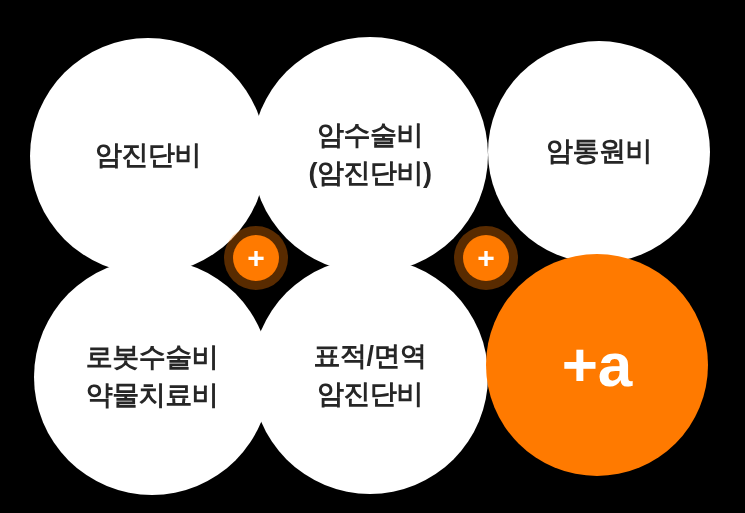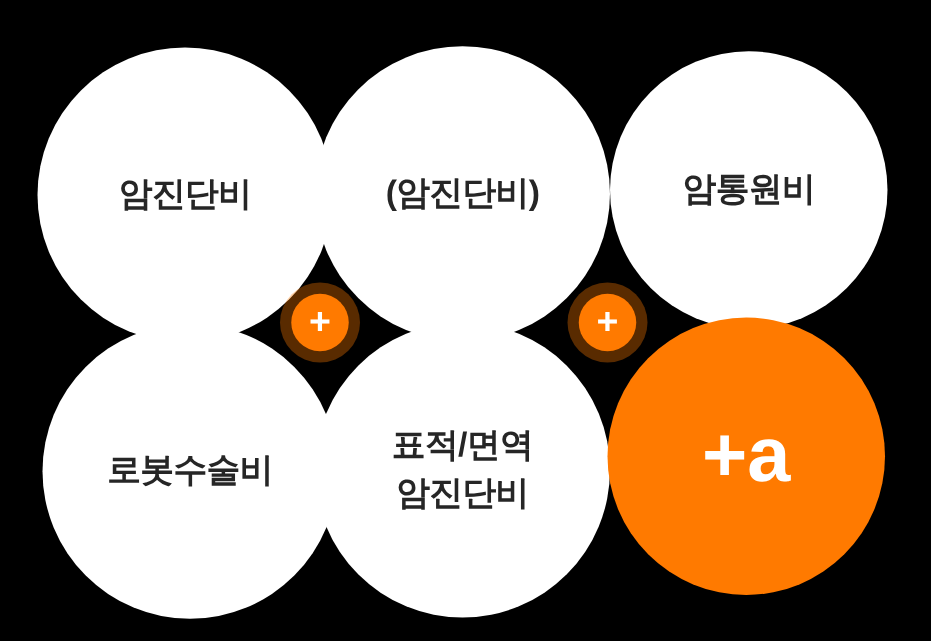--- a/index.html
+++ b/index.html
@@ -76,33 +76,35 @@
 <div class="stage">
 
   <div class="circle white c1">
     <div class="label">
       <span class="line">암진단비</span>
     </div>
   </div>
 
   <div class="circle white c2">
     <div class="label">
+      <span class="line">암수술비</span>
       <span class="line">(암진단비)</span>
     </div>
   </div>
 
   <div class="circle white c3">
     <div class="label">
       <span class="line">암통원비</span>
     </div>
   </div>
 
   <div class="circle white c4">
     <div class="label">
       <span class="line">로봇수술비</span>
+      <span class="line">약물치료비</span>
     </div>
   </div>
 
   <div class="circle white c5">
     <div class="label">
       <span class="line">표적/면역</span>
       <span class="line">암진단비</span>
     </div>
   </div>
 

